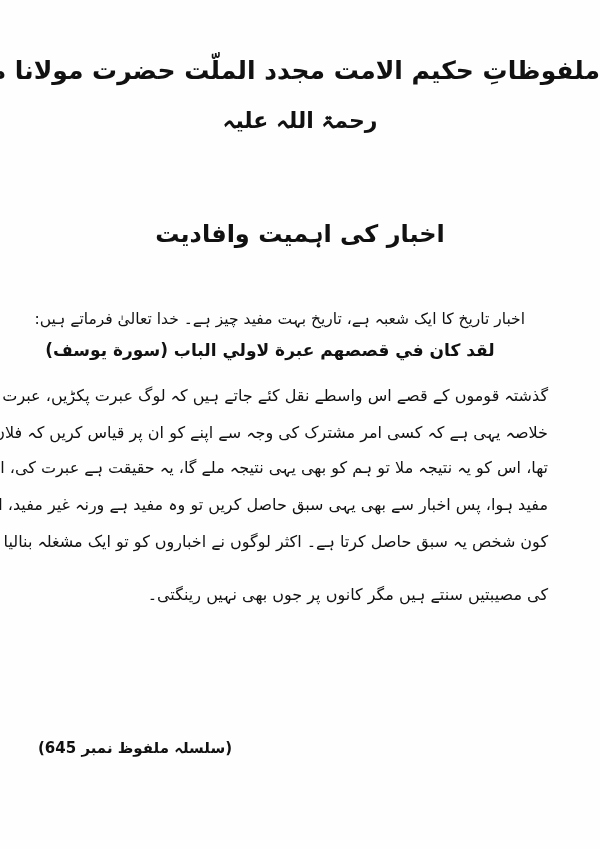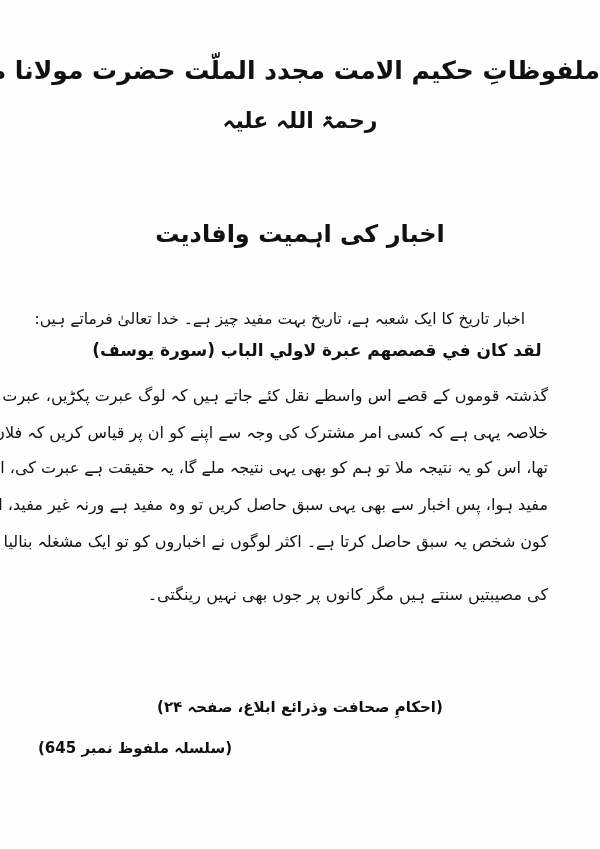--- a/index.html
+++ b/index.html
@@ -55,21 +55,20 @@
       text-align: center;
     }
     .verse {
       top: 340px;
       left: 0;
       width: 540px;
       text-align: center;
       font-family: "DejaVu Sans", sans-serif;
       font-size: 17px;
       font-weight: bold;
-      padding-left: 47px;
     }
     .body-line {
       right: 52px;
       width: 510px;
       font-size: 16px;
       text-align: justify;
       text-align-last: justify;
     }
     .body-line.last {
       text-align-last: right;
@@ -104,17 +103,16 @@
 
   <div class="line verse">لقد كان في قصصهم عبرة لاولي الباب (سورة يوسف)</div>
 
   <div class="line body-line" style="top:386px;">گذشتہ قوموں کے قصے اس واسطے نقل کئے جاتے ہیں کہ لوگ عبرت پکڑیں، عبرت کا</div>
   <div class="line body-line" style="top:423px;">خلاصہ یہی ہے کہ کسی امر مشترک کی وجہ سے اپنے کو ان پر قیاس کریں کہ فلاں شخص نے ایسا کیا</div>
   <div class="line body-line" style="top:458px;">تھا، اس کو یہ نتیجہ ملا تو ہم کو بھی یہی نتیجہ ملے گا، یہ حقیقت ہے عبرت کی، اس کی وجہ سے علم تاریخ</div>
   <div class="line body-line" style="top:495px;">مفید ہوا، پس اخبار سے بھی یہی سبق حاصل کریں تو وہ مفید ہے ورنہ غیر مفید، اب دیکھ لیجئے کہ</div>
   <div class="line body-line" style="top:532px;">کون شخص یہ سبق حاصل کرتا ہے۔ اکثر لوگوں نے اخباروں کو تو ایک مشغلہ بنالیا ہے، مسلمانوں</div>
   <div class="line body-line last" style="top:585px;">کی مصیبتیں سنتے ہیں مگر کانوں پر جوں بھی نہیں رینگتی۔</div>
 
-  <div class="line citation">(احکامِ صحافت وذرائع ابلاغ، صفحہ ۲۴)</div>
 
   <div class="line footer-ref">(سلسلہ ملفوظ نمبر 645)</div>
 
 </div>
 
 </body></html>

